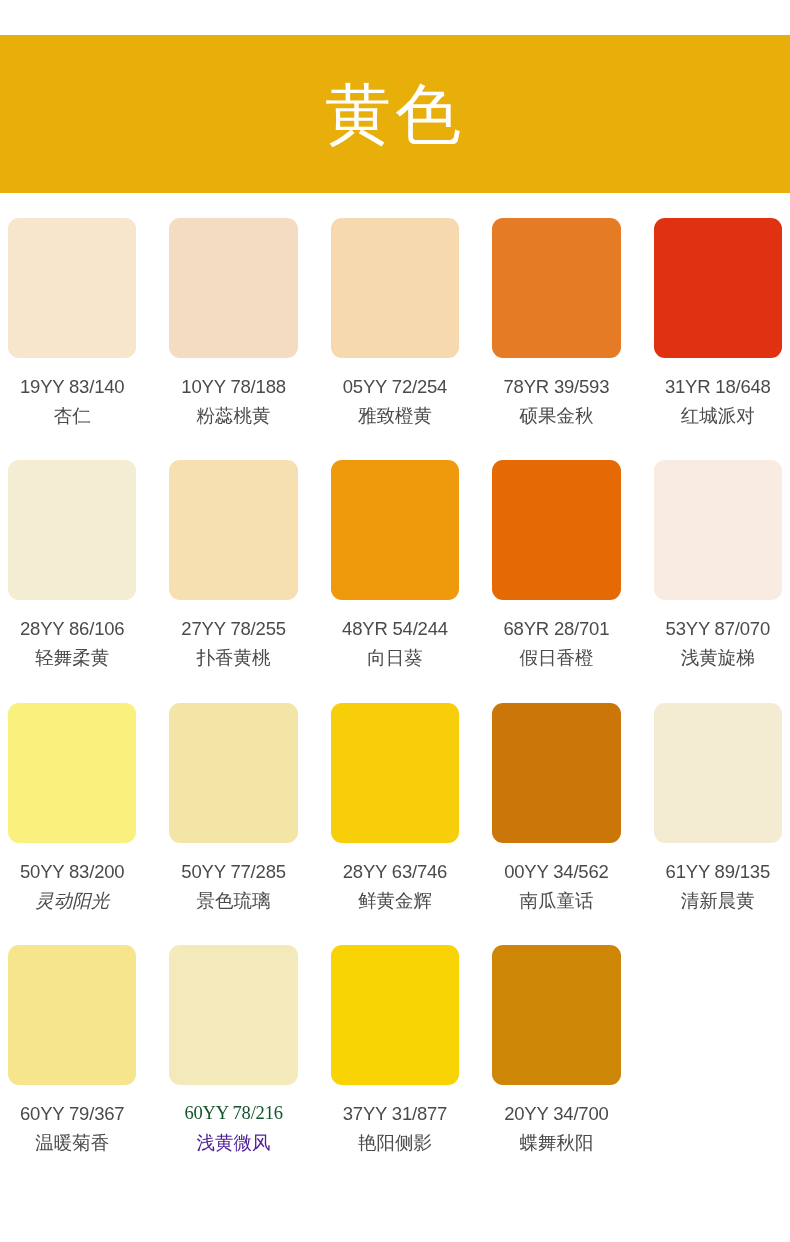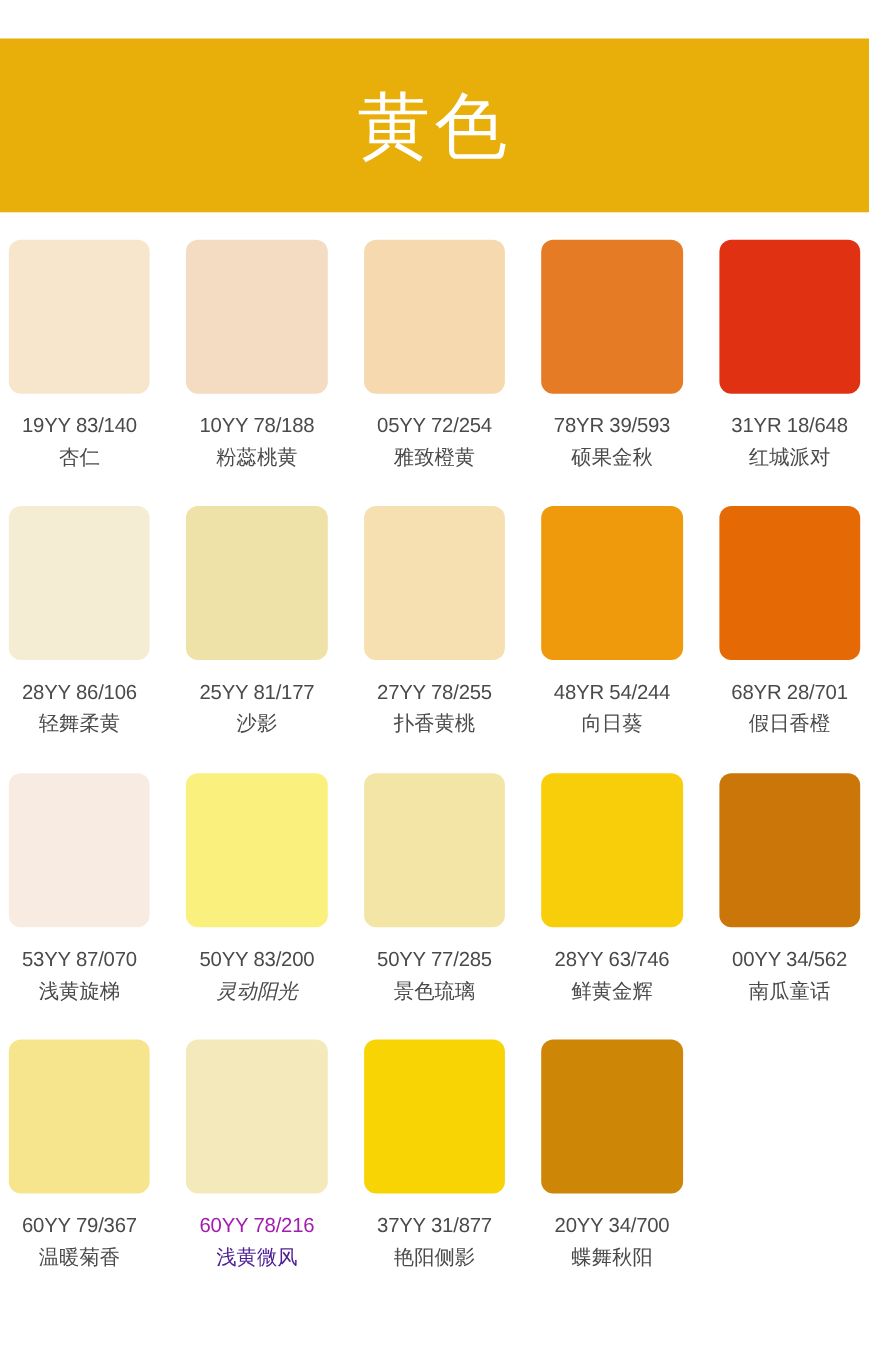--- a/index.html
+++ b/index.html
@@ -126,25 +126,20 @@
         <div class="swatch-chip" style="background: rgb(224, 50, 19);"></div>
         <div class="swatch-code" style="color: rgb(74, 74, 74);">31YR 18/648</div>
         <div class="swatch-name" style="color: rgb(74, 74, 74);">红城派对</div>
       </div>
       <div class="swatch-cell">
         <div class="swatch-chip" style="background: rgb(245, 237, 211);"></div>
         <div class="swatch-code" style="color: rgb(74, 74, 74);">28YY 86/106</div>
         <div class="swatch-name" style="color: rgb(74, 74, 74);">轻舞柔黄</div>
       </div>
       <div class="swatch-cell">
-        <div class="swatch-chip" style="background: rgb(239, 226, 169);"></div>
-        <div class="swatch-code" style="color: rgb(74, 74, 74);">25YY 81/177</div>
-        <div class="swatch-name" style="color: rgb(74, 74, 74);">沙影</div>
-      </div>
-      <div class="swatch-cell">
         <div class="swatch-chip" style="background: rgb(246, 223, 176);"></div>
         <div class="swatch-code" style="color: rgb(74, 74, 74);">27YY 78/255</div>
         <div class="swatch-name" style="color: rgb(74, 74, 74);">扑香黄桃</div>
       </div>
       <div class="swatch-cell">
         <div class="swatch-chip" style="background: rgb(238, 154, 12);"></div>
         <div class="swatch-code" style="color: rgb(74, 74, 74);">48YR 54/244</div>
         <div class="swatch-name" style="color: rgb(74, 74, 74);">向日葵</div>
       </div>
       <div class="swatch-cell">
@@ -171,27 +166,32 @@
         <div class="swatch-chip" style="background: rgb(247, 206, 9);"></div>
         <div class="swatch-code" style="color: rgb(74, 74, 74);">28YY 63/746</div>
         <div class="swatch-name" style="color: rgb(74, 74, 74);">鲜黄金辉</div>
       </div>
       <div class="swatch-cell">
         <div class="swatch-chip" style="background: rgb(203, 118, 8);"></div>
         <div class="swatch-code" style="color: rgb(74, 74, 74);">00YY 34/562</div>
         <div class="swatch-name" style="color: rgb(74, 74, 74);">南瓜童话</div>
       </div>
       <div class="swatch-cell">
+        <div class="swatch-chip" style="background: rgb(243, 235, 210);"></div>
+        <div class="swatch-code" style="color: rgb(74, 74, 74);">61YY 89/135</div>
+        <div class="swatch-name" style="color: rgb(74, 74, 74);">清新晨黄</div>
+      </div>
+      <div class="swatch-cell">
         <div class="swatch-chip" style="background: rgb(247, 229, 142);"></div>
         <div class="swatch-code" style="color: rgb(74, 74, 74);">60YY 79/367</div>
         <div class="swatch-name" style="color: rgb(74, 74, 74);">温暖菊香</div>
       </div>
       <div class="swatch-cell">
         <div class="swatch-chip" style="background: rgb(244, 233, 187);"></div>
-        <div class="swatch-code" style="color: #a21caf;">60YY 78/216</div>
+        <div class="swatch-code" style="color: #14532d; font-family: Liberation Serif, serif;">60YY 78/216</div>
         <div class="swatch-name" style="color: #4c1d95;">浅黄微风</div>
       </div>
       <div class="swatch-cell">
         <div class="swatch-chip" style="background: rgb(248, 212, 4);"></div>
         <div class="swatch-code" style="color: rgb(74, 74, 74);">37YY 31/877</div>
         <div class="swatch-name" style="color: rgb(74, 74, 74);">艳阳侧影</div>
       </div>
       <div class="swatch-cell">
         <div class="swatch-chip" style="background: rgb(206, 134, 7);"></div>
         <div class="swatch-code" style="color: rgb(74, 74, 74);">20YY 34/700</div>

